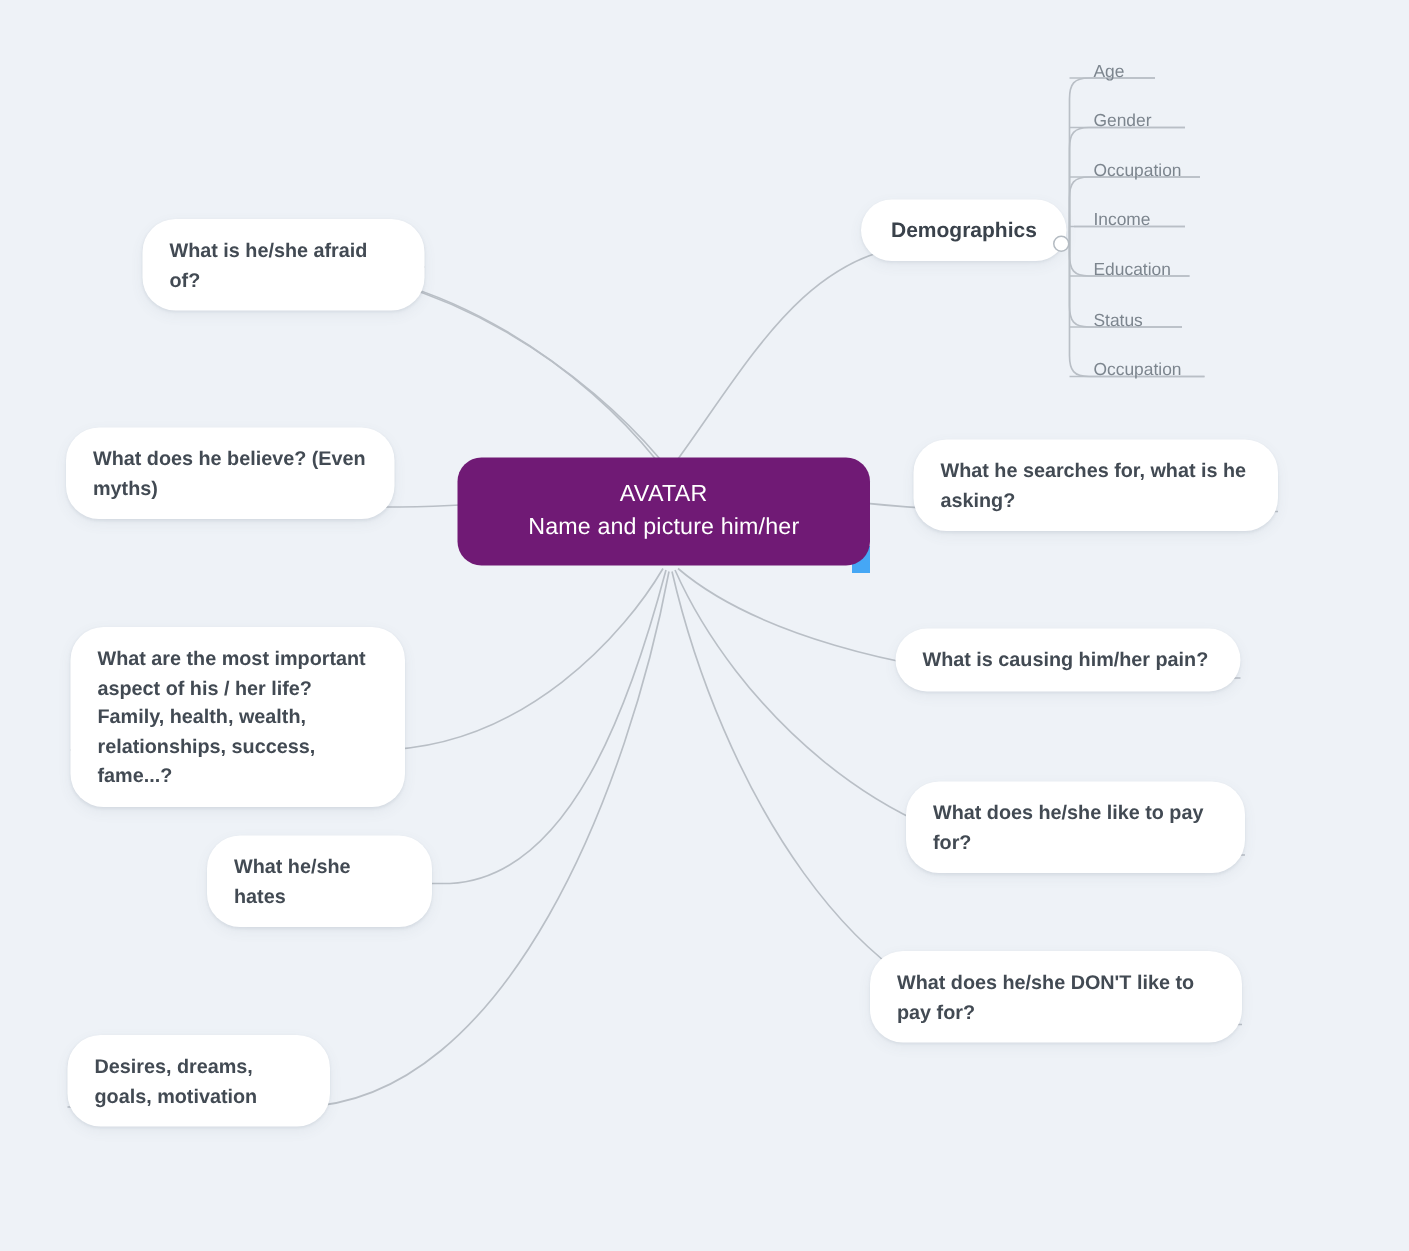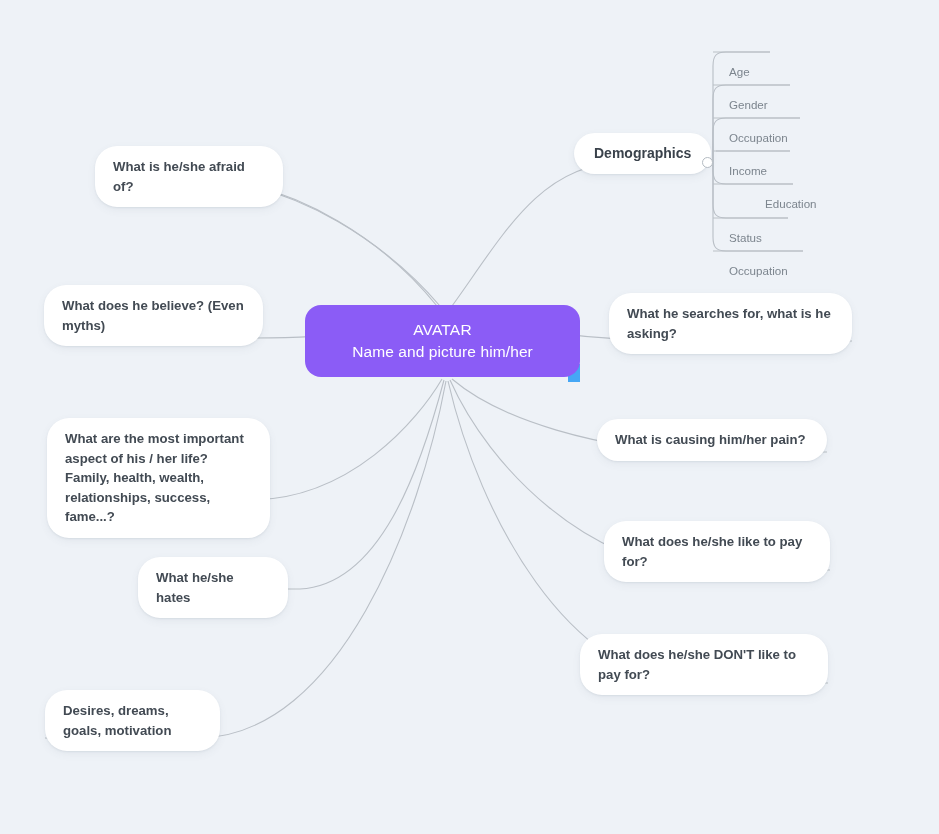--- a/index.html
+++ b/index.html
@@ -27,21 +27,21 @@
     pointer-events: none;
   }
 
   
   .root-node {
     position: absolute;
     left: 305px;
     top: 305px;
     width: 275px;
     height: 72px;
-    background: #8b5cf6;
+    background: #701a75;
     border-radius: 16px;
     box-sizing: border-box;
     display: flex;
     flex-direction: column;
     align-items: center;
     justify-content: center;
     color: #ffffff;
     z-index: 5;
   }
   .root-line-1 {
@@ -95,21 +95,20 @@
   }
 
   
   .subitem {
     position: absolute;
     color: #7c858e;
     font-size: 11.6px;
     line-height: 15px;
     white-space: nowrap;
     z-index: 3;
-    margin-top: 24px;
   }
 
   
   .toggle {
     position: absolute;
     width: 11px;
     height: 11px;
     border-radius: 50%;
     background: #ffffff;
     border: 1.3px solid #b4bbc2;
@@ -181,21 +180,21 @@
   </div>
   <div class="subitem" style="left:729px; top:73px;">
     <span>Gender</span>
   </div>
   <div class="subitem" style="left:729px; top:106px;">
     <span>Occupation</span>
   </div>
   <div class="subitem" style="left:729px; top:139px;">
     <span>Income</span>
   </div>
-  <div class="subitem" style="left:765px; top:172px;">
+  <div class="subitem" style="left:729px; top:172px;">
     <span>Education</span>
   </div>
   <div class="subitem" style="left:729px; top:206px;">
     <span>Status</span>
   </div>
   <div class="subitem" style="left:729px; top:239px;">
     <span>Occupation</span>
   </div>
 
   <div class="node" style="left:44px; top:285px; width:219px;">

